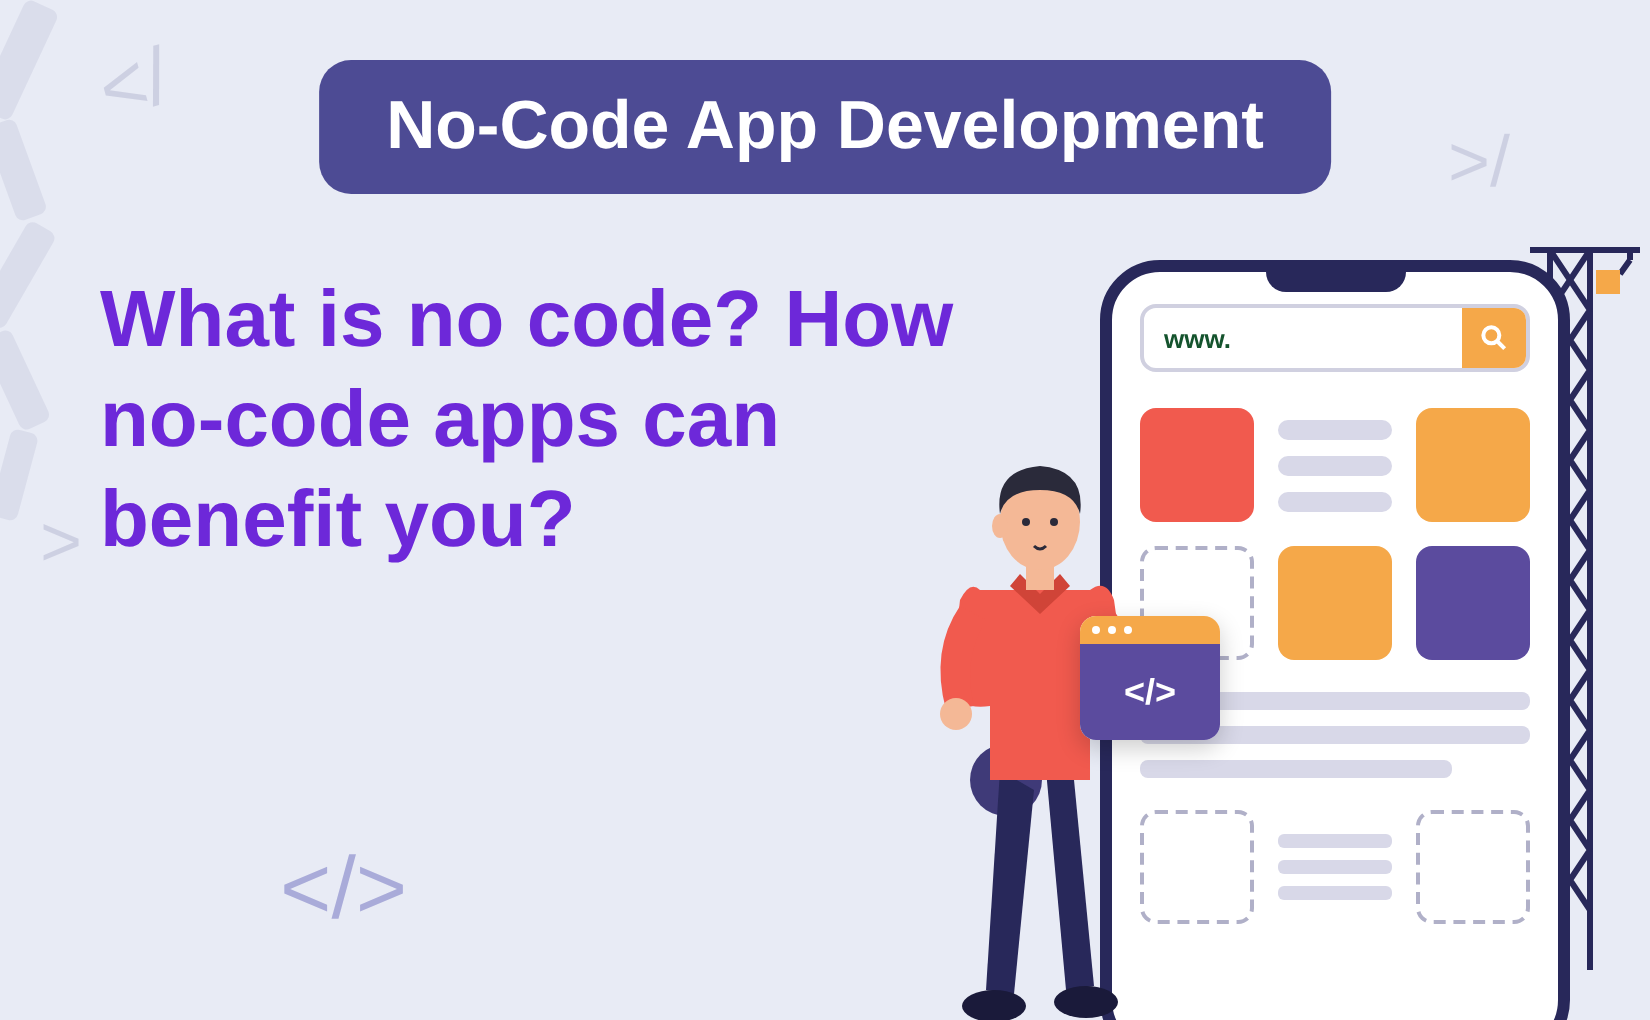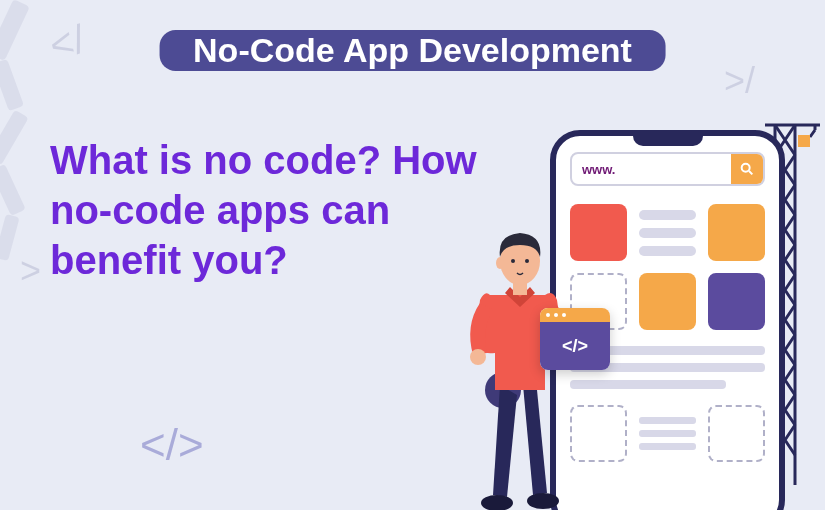--- a/index.html
+++ b/index.html
@@ -29,21 +29,21 @@
     
     .title-pill {
       position: absolute;
       top: 30px;
       left: 50%;
       transform: translateX(-50%);
       background: #4d4b94;
       color: #fff;
       font-size: 34px;
       font-weight: 700;
-      padding: 1px 34px;
+      padding: 14px 34px;
       border-radius: 16px;
       z-index: 2;
       white-space: nowrap;
     }
 
     
     .subheading {
       position: absolute;
       top: 135px;
       left: 50px;
@@ -70,21 +70,21 @@
       background: #fff;
       border: 6px solid #28285a;
       border-radius: 30px;
       z-index: 3;
       padding: 16px 14px;
     }
     .notch { position: absolute; top: 0; left: 50%; transform: translateX(-50%); width: 70px; height: 10px; background: #28285a; border-radius: 0 0 10px 10px; }
 
     
     .search-bar { display: flex; align-items: center; border: 2px solid #d0d0e0; border-radius: 8px; height: 34px; margin-bottom: 18px; overflow: hidden; }
-    .search-bar .www { flex: 1; padding: 0 10px; font-size: 13px; color: #701a75; font-weight: 600; }
+    .search-bar .www { flex: 1; padding: 0 10px; font-size: 13px; color: #14532d; font-weight: 600; }
     .search-btn { width: 32px; height: 100%; background: #f5a849; display: flex; align-items: center; justify-content: center; }
     .search-btn svg { width: 16px; height: 16px; }
 
     
     .tile-grid { display: grid; grid-template-columns: repeat(3, 1fr); gap: 12px; margin-bottom: 16px; }
     .tile { width: 100%; aspect-ratio: 1; border-radius: 8px; }
     .tile-red { background: #f15a4e; }
     .tile-orange { background: #f5a849; }
     .tile-purple { background: #5b4b9e; }
     .tile-dashed { border: 2px dashed #b0b0c8; }

